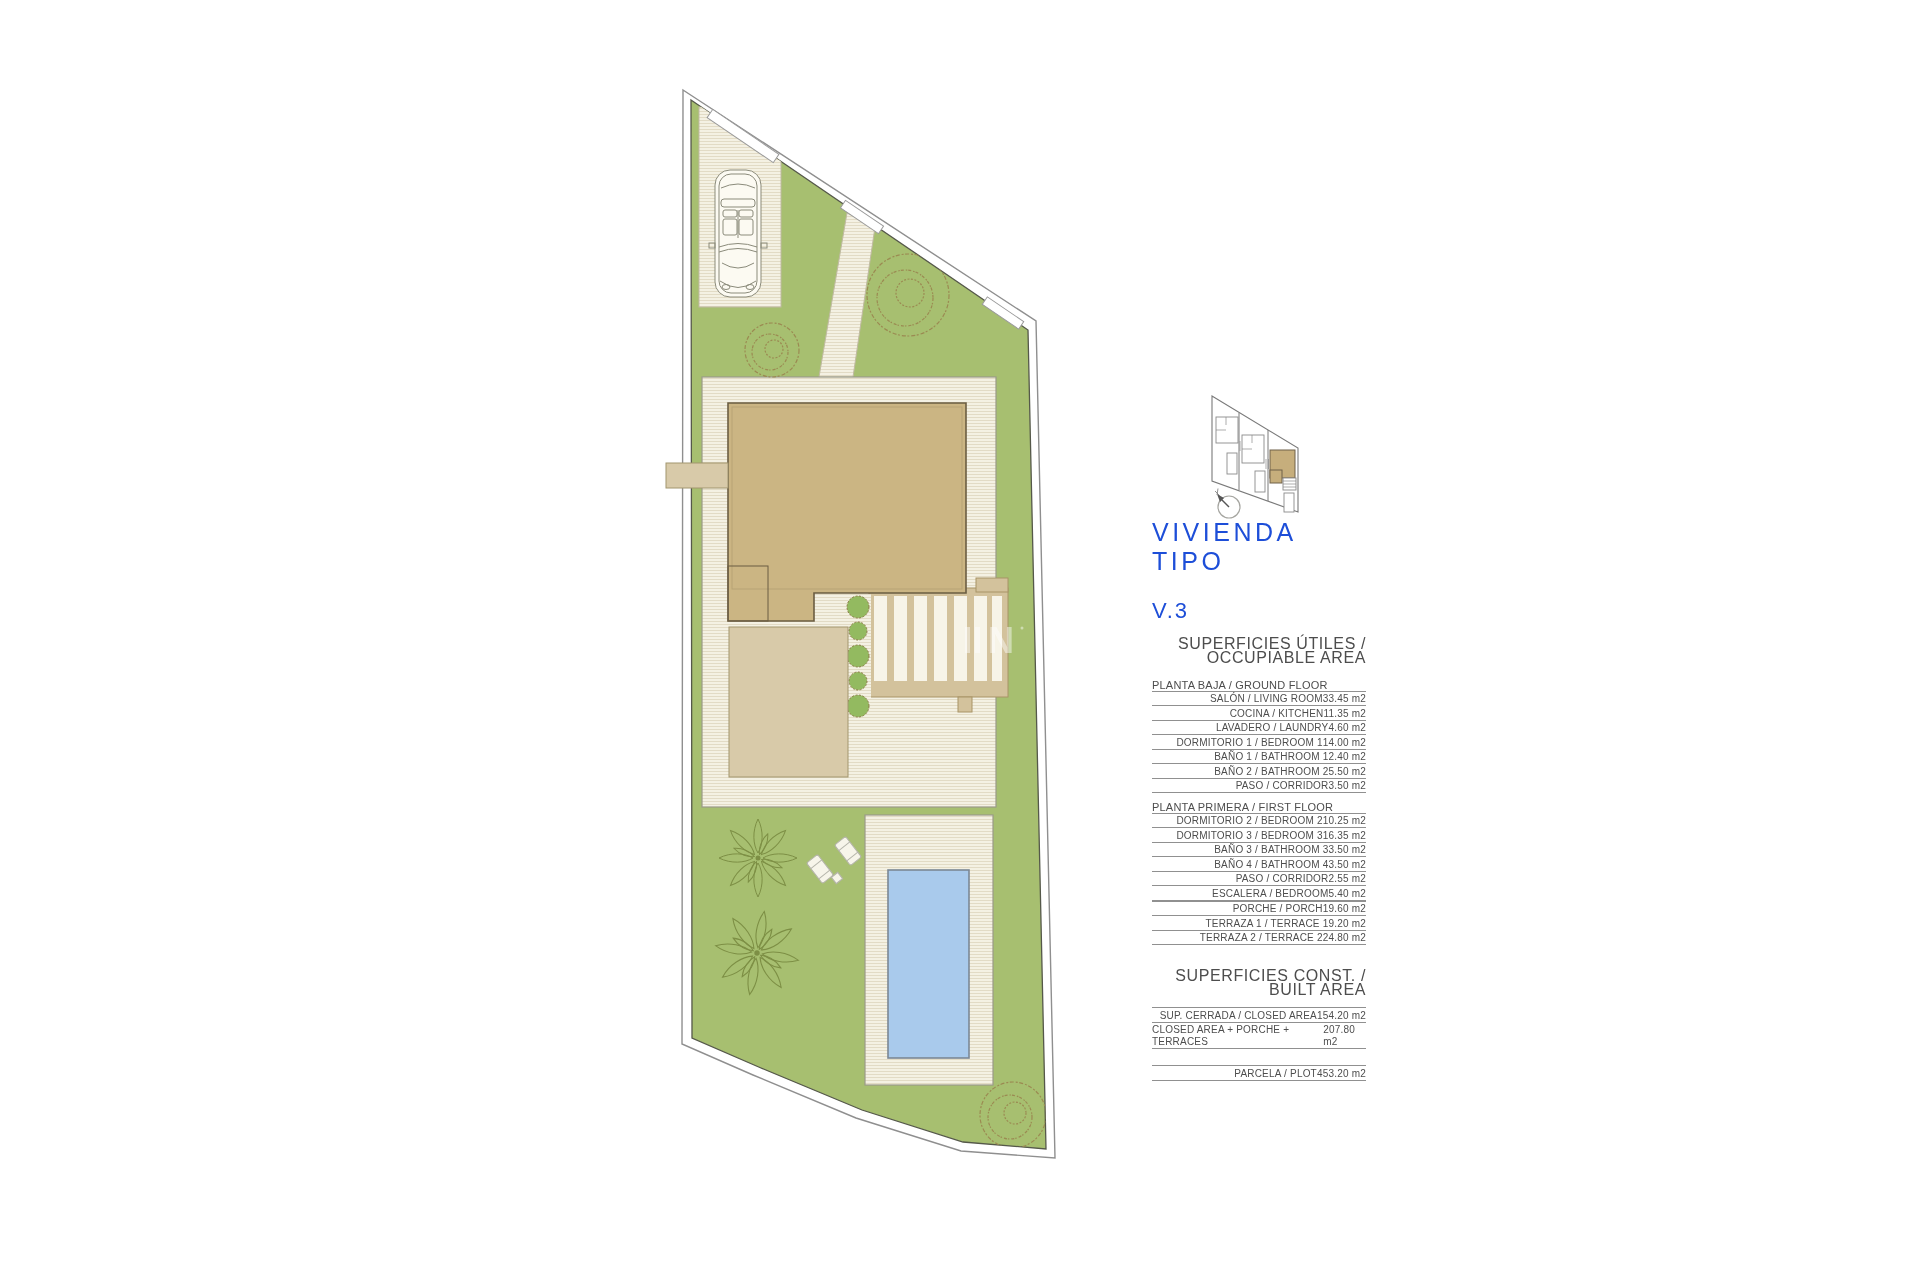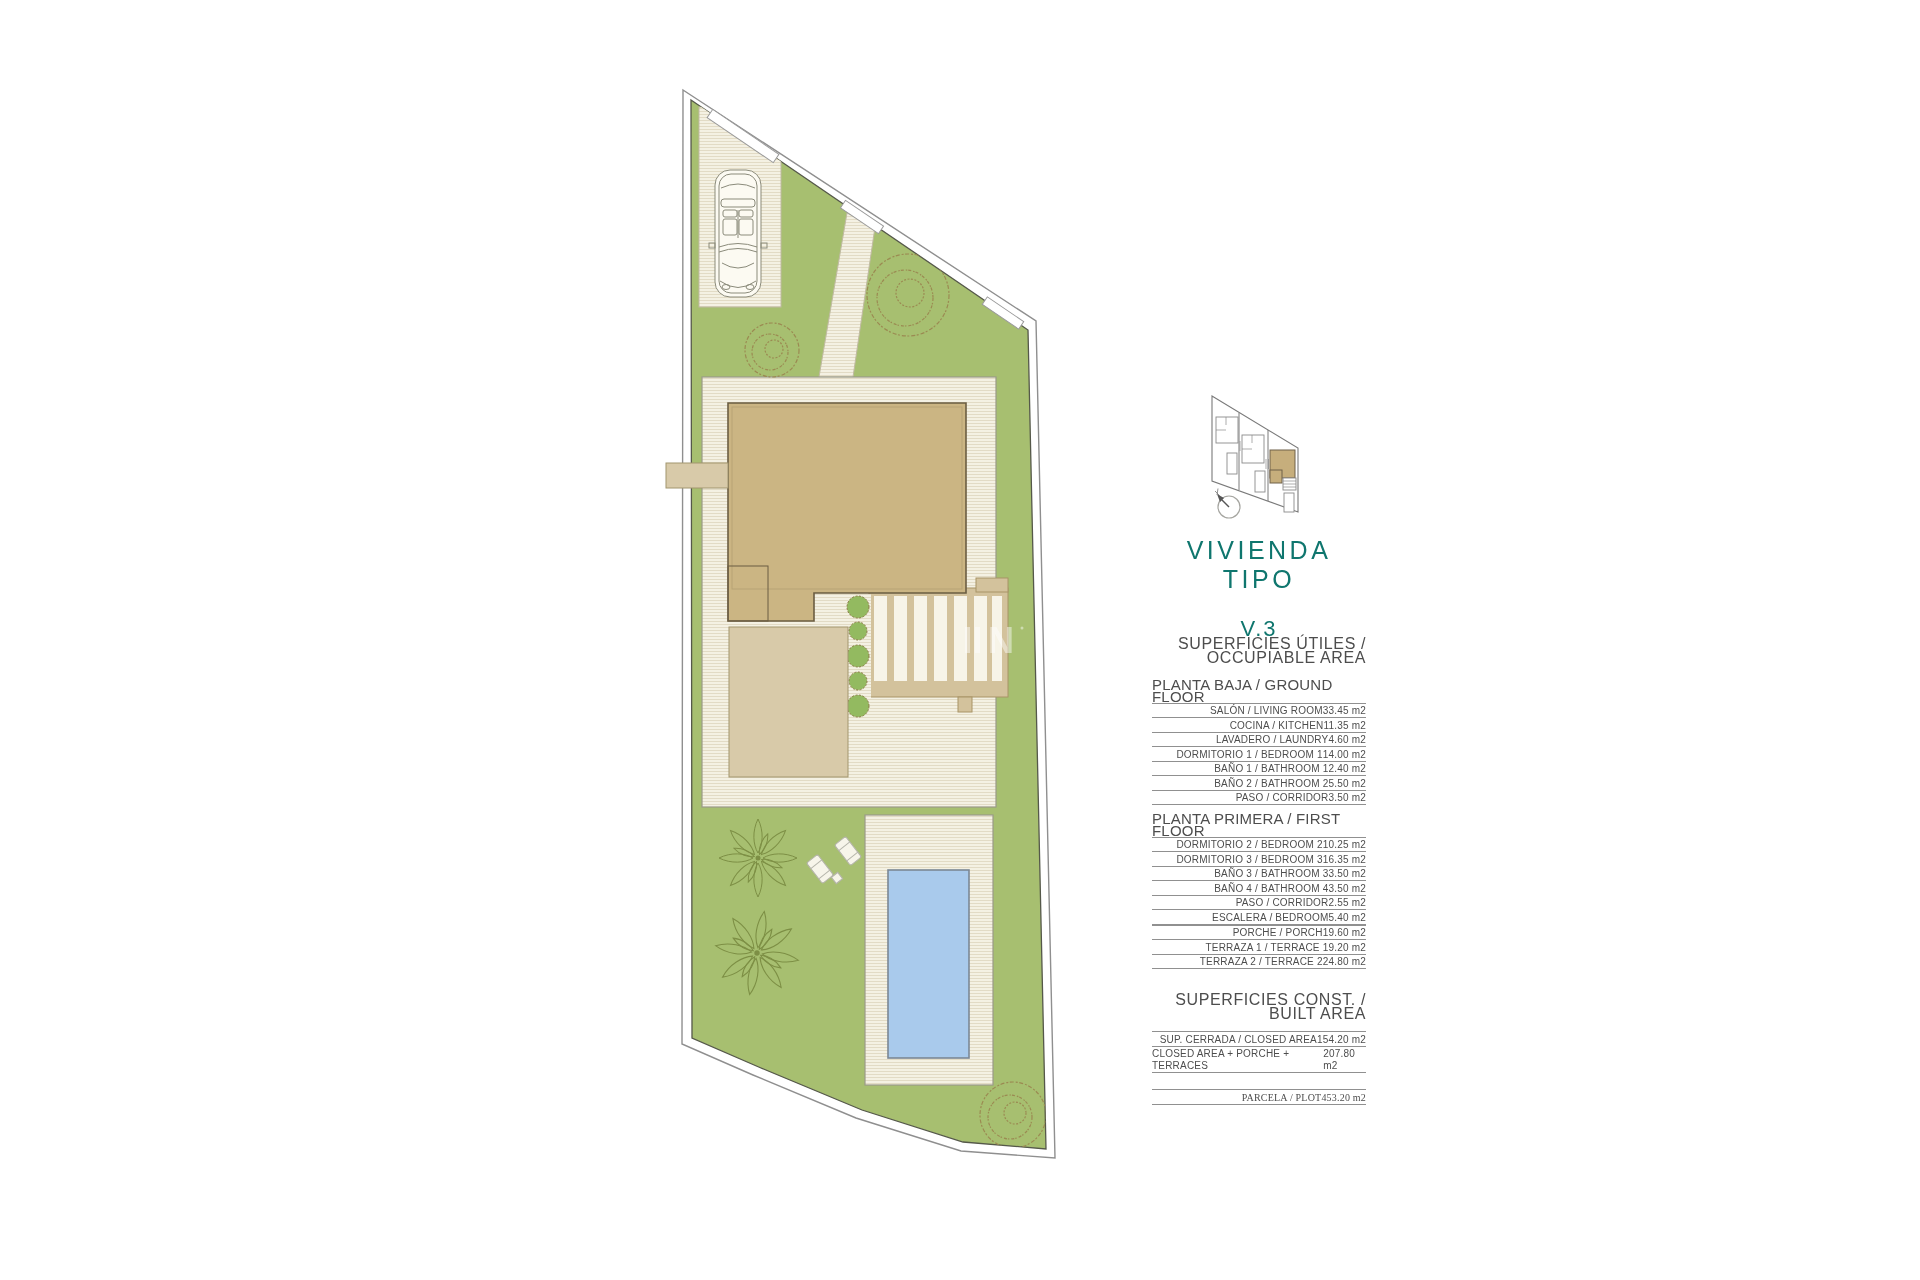--- a/index.html
+++ b/index.html
@@ -26,33 +26,33 @@
   .palm{fill:none;stroke:var(--palm);stroke-width:1;}
   .lounger{fill:#f7f5ea;stroke:#b5b5aa;stroke-width:1.1;}
   .wallseg{fill:#ffffff;stroke:#9a9a9a;stroke-width:1;}
   .wm{opacity:.45;fill:#ffffff;}
   .map-line{fill:#ffffff;stroke:#7a7a7a;stroke-width:1.1;}
   .map-thin{fill:#ffffff;stroke:#8a8a8a;stroke-width:.9;}
   .map-hl{fill:var(--highlight);stroke:#6f6048;stroke-width:1;}
   .map-comb{stroke:#8a8a8a;stroke-width:.7;fill:none;}
   .compass{fill:none;stroke:#a5a5a0;stroke-width:1.2;}
   
-  .title-block{position:absolute;left:1152px;top:536px;width:214px;text-align:center;color:#0f766e;}
+  .title-block{position:absolute;left:1152px;top:518px;width:214px;text-align:left;color:#1d4ed8;}
   .title-main{font-size:25px;letter-spacing:3.5px;font-weight:400;}
   .title-sub{font-size:22px;letter-spacing:2px;margin-top:22px;}
   .areas{position:absolute;left:1152px;top:637px;width:214px;color:var(--text);}
   .tbl-header{font-size:16px;letter-spacing:.6px;text-align:right;line-height:14px;}
   .tbl-header.h1{margin-bottom:12px;}
   .tbl-header.h2{margin-top:24px;margin-bottom:10px;}
-  .sec-label{font-size:15px;line-height:12px;padding-top:1.5px;border-bottom:1px solid var(--rule);letter-spacing:.2px;}
+  .sec-label{font-size:11px;line-height:12px;padding-top:1.5px;border-bottom:1px solid var(--rule);letter-spacing:.2px;}
   .sec-label.mt1{margin-top:6px;}
   .rows .row{display:flex;justify-content:flex-end;font-size:10px;line-height:12px;padding-top:1.5px;border-bottom:1px solid var(--rule);letter-spacing:.2px;}
   .rows.grp-top{border-top:1px solid var(--rule);}
   .rows.mt2{}
-  .rows.mt4{margin-top:16px;font-family:Liberation Serif, serif;}
+  .rows.mt4{margin-top:16px;}
 </style>
 </head>
 <body>
 
 <svg width="1920" height="1280" viewBox="0 0 1920 1280">
   <defs>
     <pattern id="hatch" width="6" height="3" patternUnits="userSpaceOnUse">
       <rect width="6" height="3" fill="var(--paving)"></rect>
       <rect width="6" height="1" fill="var(--paving-line)"></rect>
     </pattern>

